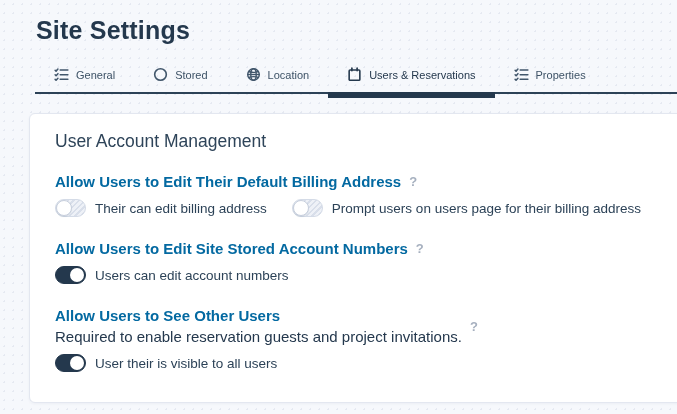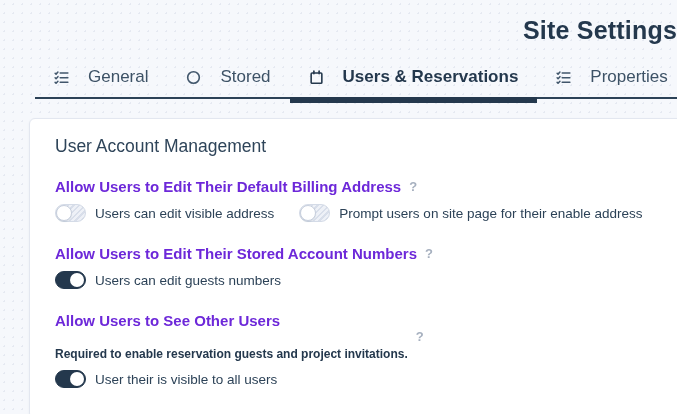--- a/index.html
+++ b/index.html
@@ -15,43 +15,42 @@
     background-color: #f6f8fc;
     background-image: radial-gradient(rgba(185,195,215,0.28) 1px, transparent 1px);
     background-size: 9px 9px;
   }
   .page-title {
     margin: 16px 0 0 36px;
     font-size: 25px;
     font-weight: 700;
     color: #24384d;
     letter-spacing: 0.2px;
-    text-align: right;
   }
   
   .tabbar {
     display: flex;
     margin: 22px 0 0 35px;
     border-bottom: 2px solid #2c4257;
     width: 642px;
   }
   .tab {
     position: relative;
     display: flex;
     align-items: center;
-    gap: 19px;
+    gap: 7px;
     padding: 0 19px 10px 19px;
-    font-size: 17px;
+    font-size: 11px;
     color: #3d5266;
     cursor: pointer;
     white-space: nowrap;
     flex: 0 0 auto;
   }
   .tab .ticon { display: flex; align-items: center; color: #41566b; }
-  .tab.active { font-weight: 700; color: #24384d; }
+  .tab.active { font-weight: 400; color: #24384d; }
   .tab.active .ticon { color: #24384d; }
   .tab.active::after {
     content: "";
     position: absolute;
     left: 0; right: 0; bottom: -6px;
     height: 6px;
     background: #24384d;
   }
   
   .card {
@@ -72,27 +71,27 @@
   .section { margin-top: 23px; }
   .section:first-of-type { margin-top: 0; }
   .sec-head {
     display: flex;
     align-items: center;
     gap: 8px;
   }
   .sec-title {
     font-size: 15px;
     font-weight: 700;
-    color: #6d28d9;
+    color: #0369a1;
   }
   .sec-note {
-    font-size: 12px;
-    font-weight: 700;
+    font-size: 15px;
+    font-weight: 400;
     color: #24384d;
-    margin-top: 18px;
+    margin-top: 4px;
   }
   .help {
     font-size: 13px;
     font-weight: 700;
     color: #a6b0bf;
     cursor: pointer;
   }
   .toggle-row {
     display: flex;
     align-items: center;
@@ -163,20 +162,32 @@
 
     <div class="tab">
       <span class="ticon">
         <svg width="15" height="15" viewBox="0 0 16 16" fill="none" stroke="currentColor" stroke-width="1.7">
           <circle cx="8" cy="8" r="6.2"></circle>
         </svg>
       </span>
       <span class="tlabel">Stored</span>
     </div>
 
+    <div class="tab">
+      <span class="ticon">
+        <svg width="15" height="15" viewBox="0 0 16 16" fill="none" stroke="currentColor" stroke-width="1.5">
+          <circle cx="8" cy="8" r="6.2"></circle>
+          <ellipse cx="8" cy="8" rx="2.9" ry="6.2"></ellipse>
+          <line x1="1.8" y1="8" x2="14.2" y2="8"></line>
+          <path d="M2.6 4.8 Q8 6.6 13.4 4.8"></path>
+          <path d="M2.6 11.2 Q8 9.4 13.4 11.2"></path>
+        </svg>
+      </span>
+      <span class="tlabel">Location</span>
+    </div>
 
     <div class="tab active">
       <span class="ticon">
         <svg width="15" height="15" viewBox="0 0 16 16" fill="none" stroke="currentColor" stroke-width="1.7" stroke-linecap="round">
           <rect x="2.3" y="3.2" width="11.4" height="11" rx="1"></rect>
           <line x1="5.2" y1="1.2" x2="5.2" y2="4"></line>
           <line x1="10.8" y1="1.2" x2="10.8" y2="4"></line>
         </svg>
       </span>
       <span class="tlabel">Users &amp; Reservations</span>
@@ -204,38 +215,38 @@
 
     <div class="section">
       <div class="sec-head">
         <span class="sec-title">Allow Users to Edit Their Default Billing Address</span>
         <span class="help">?</span>
       </div>
       <div class="toggle-row">
         <span class="toggle off">
             <span class="knob"></span>
           </span>
-        <span class="tog-label">Users can edit visible address</span>
+        <span class="tog-label">Their can edit billing address</span>
         <span class="toggle off tog-gap">
             <span class="knob"></span>
           </span>
-        <span class="tog-label">Prompt users on site page for their enable address</span>
+        <span class="tog-label">Prompt users on users page for their billing address</span>
       </div>
     </div>
 
     <div class="section">
       <div class="sec-head">
-        <span class="sec-title">Allow Users to Edit Their Stored Account Numbers</span>
+        <span class="sec-title">Allow Users to Edit Site Stored Account Numbers</span>
         <span class="help">?</span>
       </div>
       <div class="toggle-row">
         <span class="toggle on">
             <span class="knob"></span>
           </span>
-        <span class="tog-label">Users can edit guests numbers</span>
+        <span class="tog-label">Users can edit account numbers</span>
       </div>
     </div>
 
     <div class="section">
       <div class="sec-head">
         <div>
           <div class="sec-title">Allow Users to See Other Users</div>
           <div class="sec-note">Required to enable reservation guests and project invitations.</div>
         </div>
         <span class="help">?</span>

